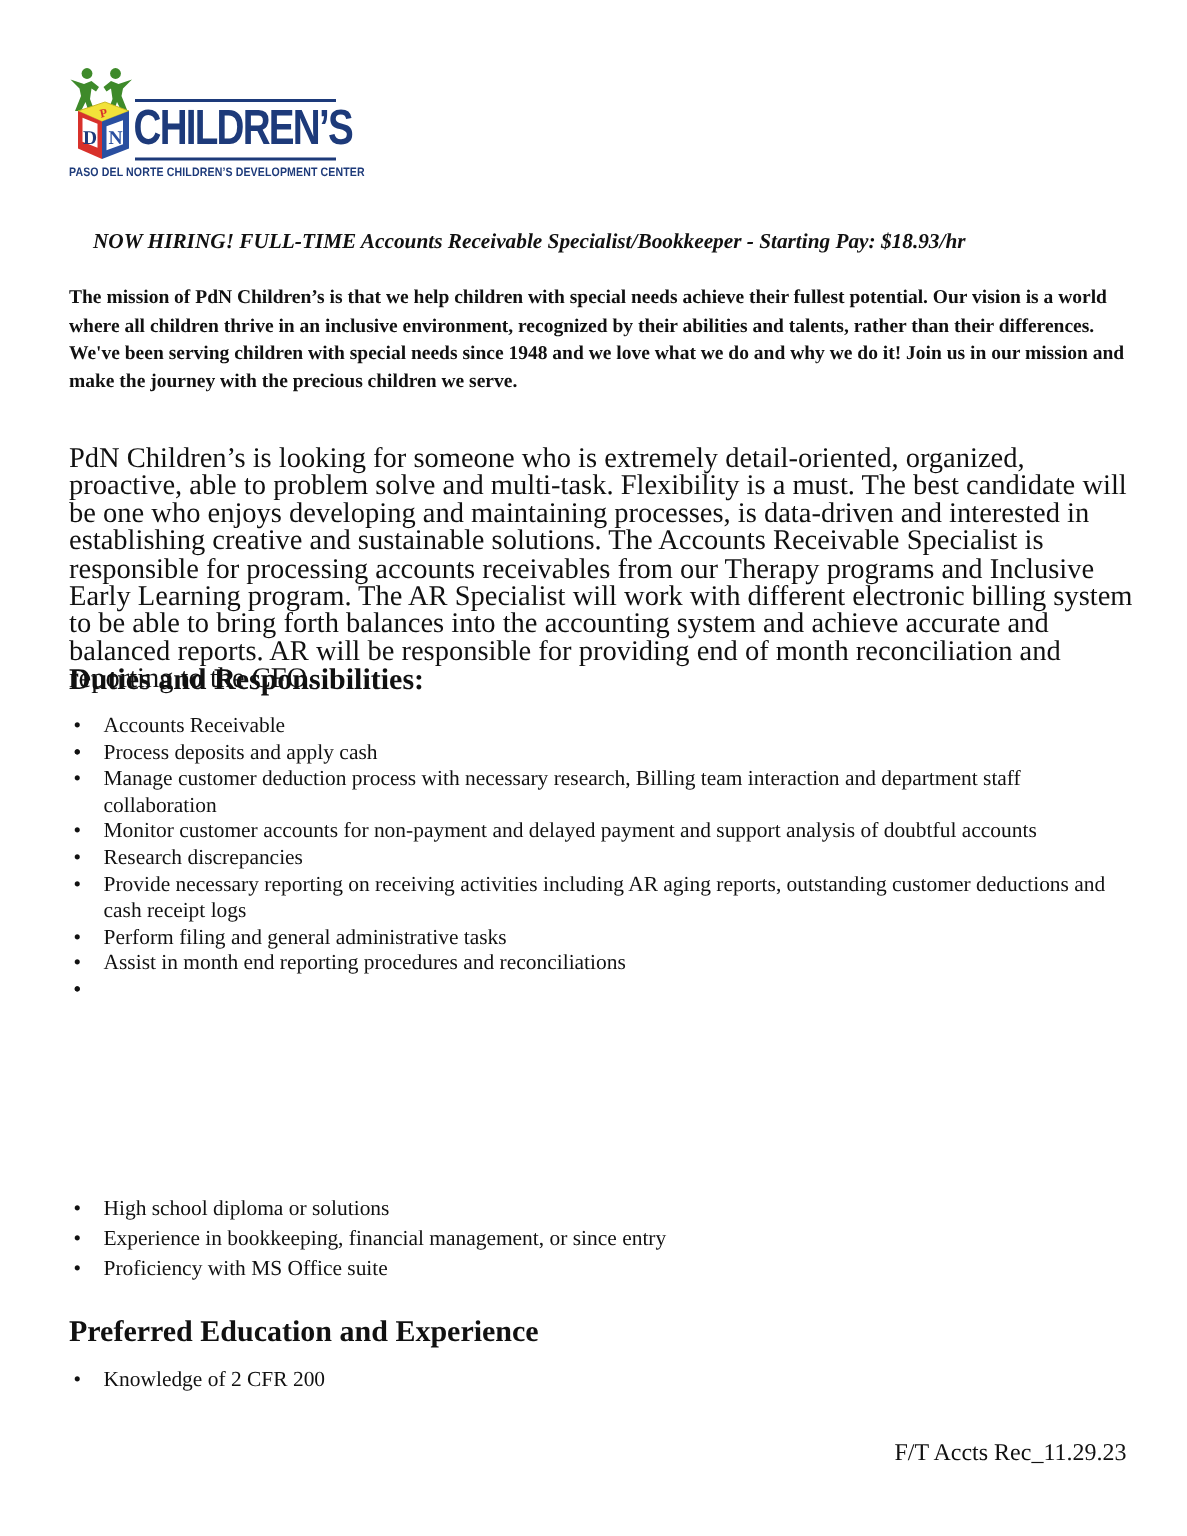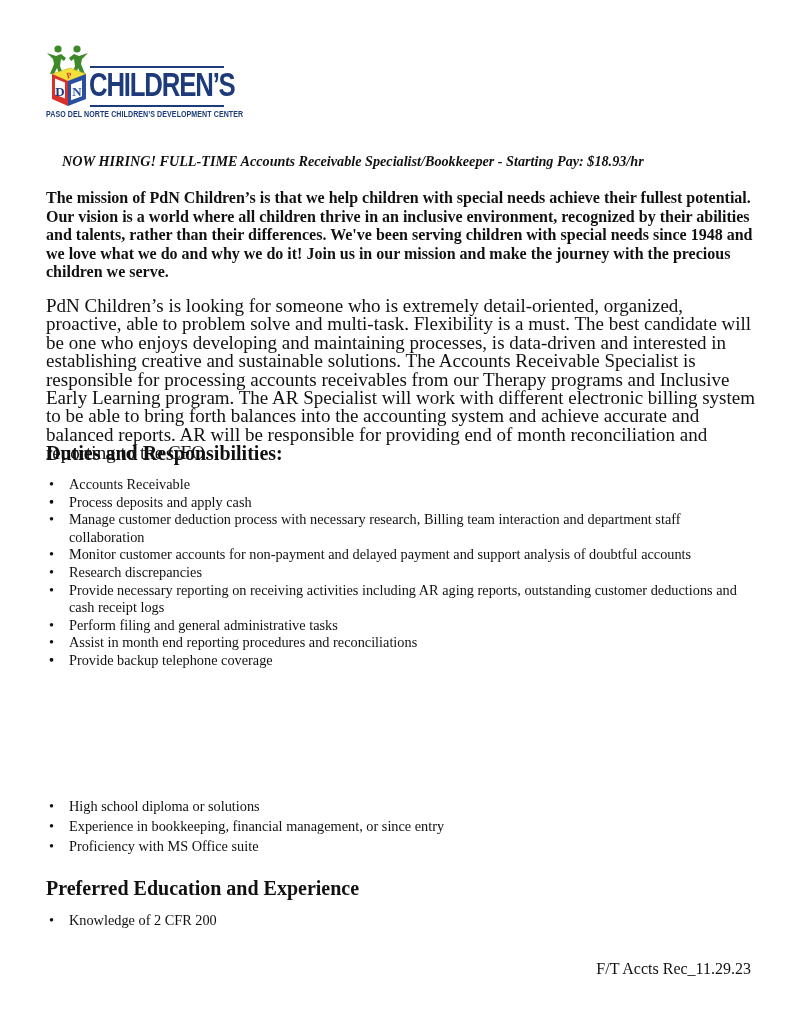--- a/index.html
+++ b/index.html
@@ -82,21 +82,21 @@
       font-weight: bold;
       font-size: 14.2px;
       white-space: nowrap;
     }
     .mission {
       position: absolute;
       left: 46px;
       top: 189px;
       width: 712px;
       font-weight: bold;
-      font-size: 16px;
+      font-size: 13px;
       line-height: 18.6px;
     }
     .description {
       position: absolute;
       left: 46px;
       top: 297px;
       width: 712px;
       font-size: 19px;
       line-height: 18.4px;
     }
@@ -180,21 +180,21 @@
     <li><span class="dot">•</span><span>Accounts Receivable</span></li>
     <li><span class="dot">•</span></li>
     <li><span class="dot">•</span><span>Process deposits and apply cash</span></li>
     <li><span class="dot">•</span><span>Manage customer deduction process with necessary research, Billing team interaction and department staff collaboration</span></li>
     <li><span class="dot">•</span><span>Monitor customer accounts for non-payment and delayed payment and support analysis of doubtful accounts</span></li>
     <li><span class="dot">•</span><span>Research discrepancies</span></li>
     <li><span class="dot">•</span><span>Provide necessary reporting on receiving activities including AR aging reports, outstanding customer deductions and cash receipt logs</span></li>
     <li><span class="dot">•</span><span>Perform filing and general administrative tasks</span></li>
     <li><span class="dot">•</span><span>Assist in month end reporting procedures and reconciliations</span></li>
     <li><span class="dot">•</span></li>
-    <li><span class="dot">•</span><span>Provide backup telephone coverage</span></li>
+    <li><span class="dot">•</span></li>
   </ul>
 
   <ul class="bullets spaced" style="top:797px">
     <li><span class="dot">•</span><span>High school diploma or solutions</span></li>
     <li><span class="dot">•</span><span>Experience in bookkeeping, financial management, or since entry</span></li>
     <li><span class="dot">•</span><span>Proficiency with MS Office suite</span></li>
   </ul>
 
   <div class="section-heading" style="top:877px">Preferred Education and Experience</div>
   <ul class="bullets spaced" style="top:911px">

